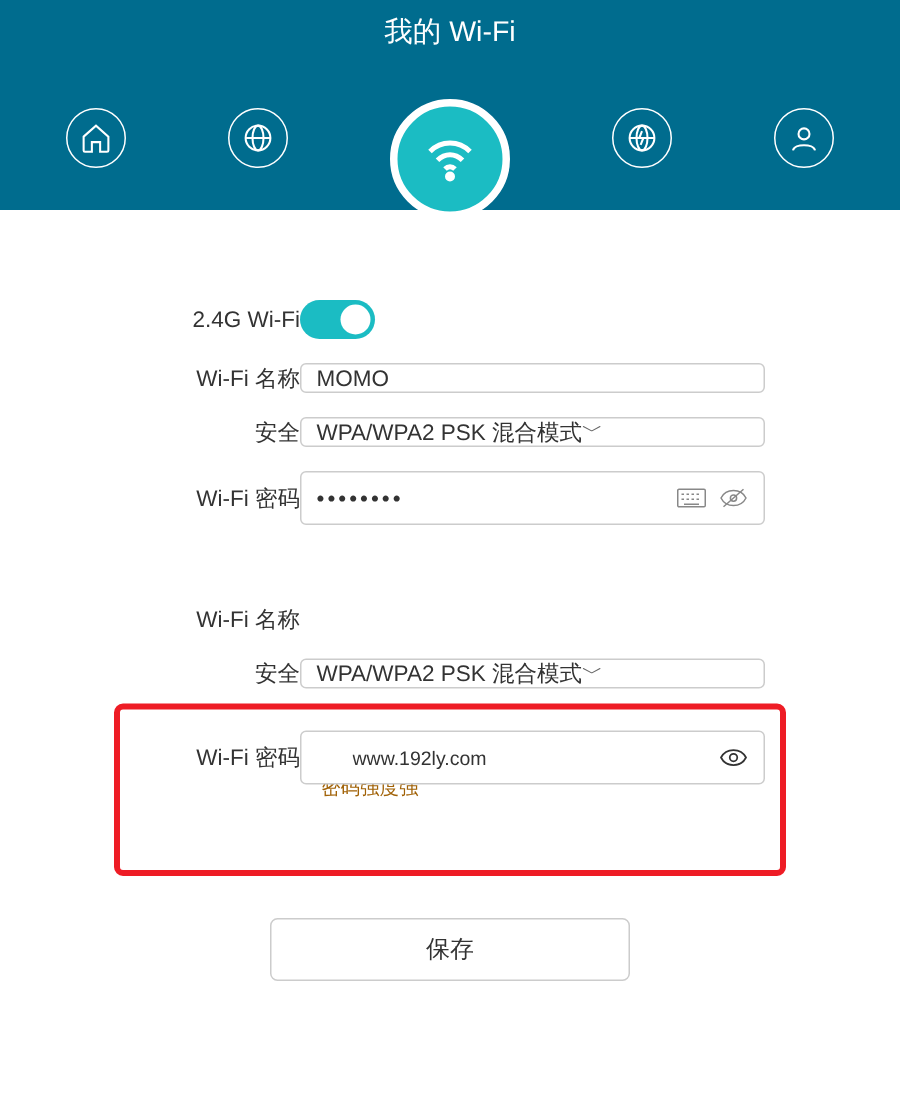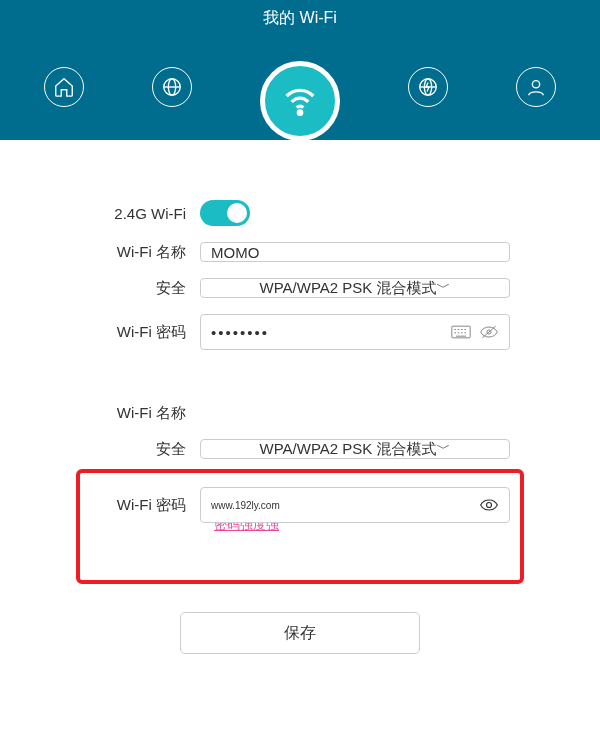--- a/index.html
+++ b/index.html
@@ -5,21 +5,21 @@
   * { box-sizing: border-box; margin: 0; padding: 0; }
   html, body { width: 600px; height: 735px; font-family: "PingFang SC", "Microsoft YaHei", Arial, sans-serif; background: #fff; }
   .header {
     background: #006c8e;
     height: 140px;
     position: relative;
     text-align: center;
   }
   .header-title {
     color: #fff;
-    font-size: 16px;
+    font-size: 19px;
     padding-top: 8px;
     font-weight: 400;
   }
   .nav-icons {
     display: flex;
     justify-content: space-around;
     align-items: center;
     margin-top: 18px;
     padding: 0 10px;
   }
@@ -54,21 +54,21 @@
   .row {
     display: flex;
     align-items: center;
     margin-bottom: 16px;
   }
   .label {
     width: 110px;
     text-align: right;
     font-size: 15px;
     color: #333;
-    padding-right: 14px;
+    padding-right: 0;
   }
   .field {
     flex: 1;
     position: relative;
   }
   .toggle {
     width: 50px;
     height: 26px;
     background: #1bbcc3;
     border-radius: 13px;
@@ -91,59 +91,60 @@
     border: 1px solid #ccc;
     border-radius: 4px;
     padding: 0 10px;
     font-size: 15px;
     color: #333;
     background: #fff;
     outline: none;
     display: flex;
     align-items: center;
   }
-  .select { justify-content: center; cursor: pointer; }
+  .select { justify-content: flex-start; cursor: pointer; }
   .select span.chev { color: #666; font-size: 14px; }
   .input-wrap {
     display: flex;
     align-items: center;
     justify-content: space-between;
     width: 100%;
     height: 36px;
     border: 1px solid #ccc;
     border-radius: 4px;
     padding: 0 10px;
     background: #fff;
   }
   .input-wrap input {
     flex: 1;
     border: none;
     outline: none;
-    font-size: 10px;
+    font-size: 13px;
     color: #333;
     background: transparent;
+    margin-left: 24px;
   }
   .dots { letter-spacing: 2px; color:#333; font-size:15px; }
   .icons-right { display:flex; align-items:center; gap:8px; }
   .icons-right svg { width:20px; height:18px; }
   .section-gap { height: 38px; }
   .highlight-box {
     border: 4px solid #ee1c25;
     border-radius: 6px;
     padding: 14px 10px 30px 10px;
     margin: -6px -14px 0 -14px;
   }
   .strength {
     margin-left: 124px;
     margin-top: -26px;
     margin-bottom: 16px;
   }
   .strength-bars { display:flex; gap:8px; margin-bottom:6px; }
   .strength-bars span { width:40px; height:5px; background:#9acd32; }
-  .strength-text { font-size:13px; color:#ec4899;text-decoration:underline; }
+  .strength-text { font-size:13px; color:#a16207; }
   .save-btn {
     width: 240px;
     height: 42px;
     margin: 28px auto 0 auto;
     border: 1px solid #ccc;
     border-radius: 5px;
     background: #fff;
     font-size: 16px;
     color: #333;
     display: flex;

